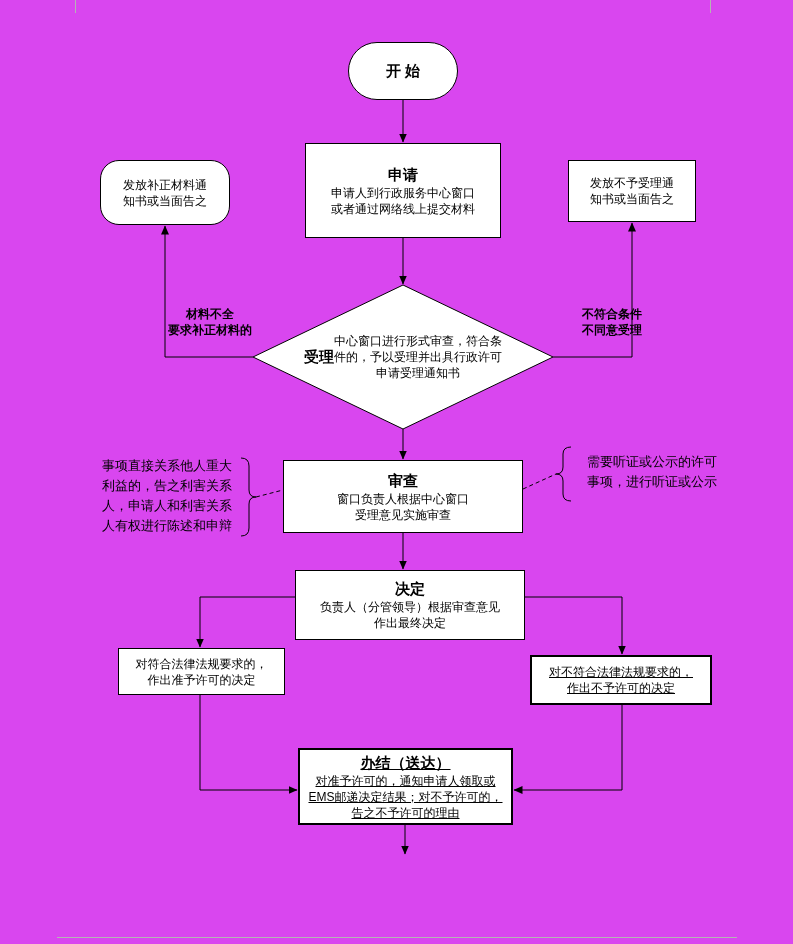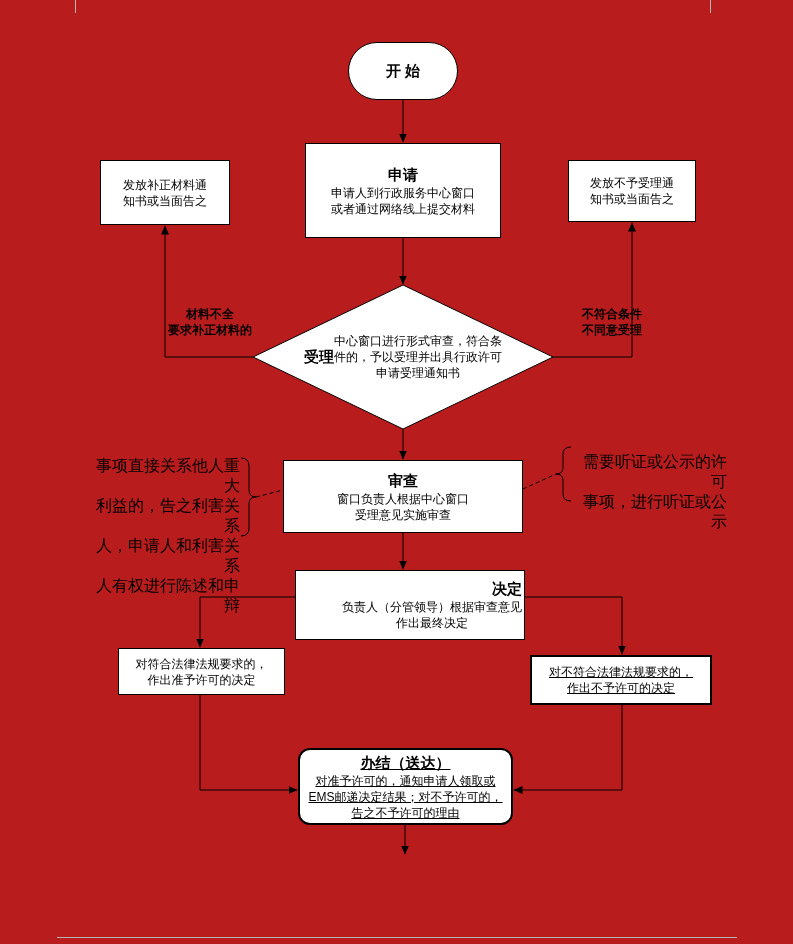--- a/index.html
+++ b/index.html
@@ -3,21 +3,21 @@
 <meta charset="utf-8">
 <style>
   * { box-sizing: border-box; }
   html, body { margin: 0; padding: 0; }
   body {
     width: 793px; height: 944px;
     background: #ffffff;
     font-family: "Liberation Sans", sans-serif;
     color: #000;
   }
-  .page { position: relative; width: 793px; height: 944px; background: #b91c1c; overflow: hidden; }
+  .page { position: relative; width: 793px; height: 944px; background: #d946ef; overflow: hidden; }
   .layer { position: absolute; left: 0; top: 0; }
 
   .node {
     position: absolute;
     background: #fff;
     border: 1px solid #000;
     display: flex; flex-direction: column;
     align-items: center; justify-content: center;
     text-align: center;
     padding: 2px;
@@ -32,22 +32,22 @@
   .plain {
     position: absolute; background: transparent; border: none;
     display: flex; flex-direction: row; align-items: center; justify-content: center;
     text-align: center;
   }
   .edge-label {
     position: absolute; font-size: 12px; line-height: 16px;
     white-space: pre-line; text-align: center; font-weight: bold;
   }
   .note {
-    position: absolute; font-size: 16px; line-height: 20px;
-    white-space: pre-line; text-align: right;
+    position: absolute; font-size: 13px; line-height: 20px;
+    white-space: pre-line; text-align: center;
   }
   .mark { position: absolute; background: #b4b4b4; }
 </style>
 </head>
 <body>
 
 <div class="page">
 
   <svg class="layer" width="793" height="944" viewBox="0 0 793 944">
     <defs>
@@ -86,21 +86,21 @@
   <div class="node stadium" style="left:348px; top:42px; width:110px; height:58px;">
     <div class="node-title">开始</div>
   </div>
 
   <div class="node" style="left:305px; top:143px; width:196px; height:95px;">
     <div class="node-title">申请</div>
     <div class="node-body">申请人到行政服务中心窗口
 或者通过网络线上提交材料</div>
   </div>
 
-  <div class="node" style="left:100px; top:160px; width:130px; height:65px;">
+  <div class="node" style="left:100px; top:160px; width:130px; height:65px;border-radius:19px;">
     <div class="node-body">发放补正材料通
 知书或当面告之</div>
   </div>
 
   <div class="node" style="left:568px; top:160px; width:128px; height:62px;">
     <div class="node-body">发放不予受理通
 知书或当面告之</div>
   </div>
 
   <div class="plain" style="left:278px; top:300px; width:250px; height:114px;">
@@ -121,37 +121,37 @@
 受理意见实施审查</div>
   </div>
 
   <div class="note" style="left:94px; top:456px; width:146px;">事项直接关系他人重大
 利益的，告之利害关系
 人，申请人和利害关系
 人有权进行陈述和申辩</div>
   <div class="note" style="left:577px; top:452px; width:150px;">需要听证或公示的许可
 事项，进行听证或公示</div>
 
-  <div class="node" style="left:295px; top:570px; width:230px; height:70px;align-items:flex-end;">
+  <div class="node" style="left:295px; top:570px; width:230px; height:70px;">
     <div class="node-title">决定</div>
     <div class="node-body">负责人（分管领导）根据审查意见
 作出最终决定</div>
   </div>
 
   <div class="node" style="left:118px; top:648px; width:167px; height:47px;text-align:center;">
     <div class="node-body">对符合法律法规要求的，
 作出准予许可的决定</div>
   </div>
 
   <div class="node thick" style="left:530px; top:655px; width:182px; height:50px;">
     <div class="node-body">对不符合法律法规要求的，
 作出不予许可的决定</div>
   </div>
 
-  <div class="node thick" style="left:298px; top:748px; width:215px; height:77px;border-radius:12px;">
+  <div class="node thick" style="left:298px; top:748px; width:215px; height:77px;">
     <div class="node-title">办结（送达）</div>
     <div class="node-body">对准予许可的，通知申请人领取或
 EMS邮递决定结果；对不予许可的，
 告之不予许可的理由</div>
   </div>
 
 
 </div>
 
 </body></html>

